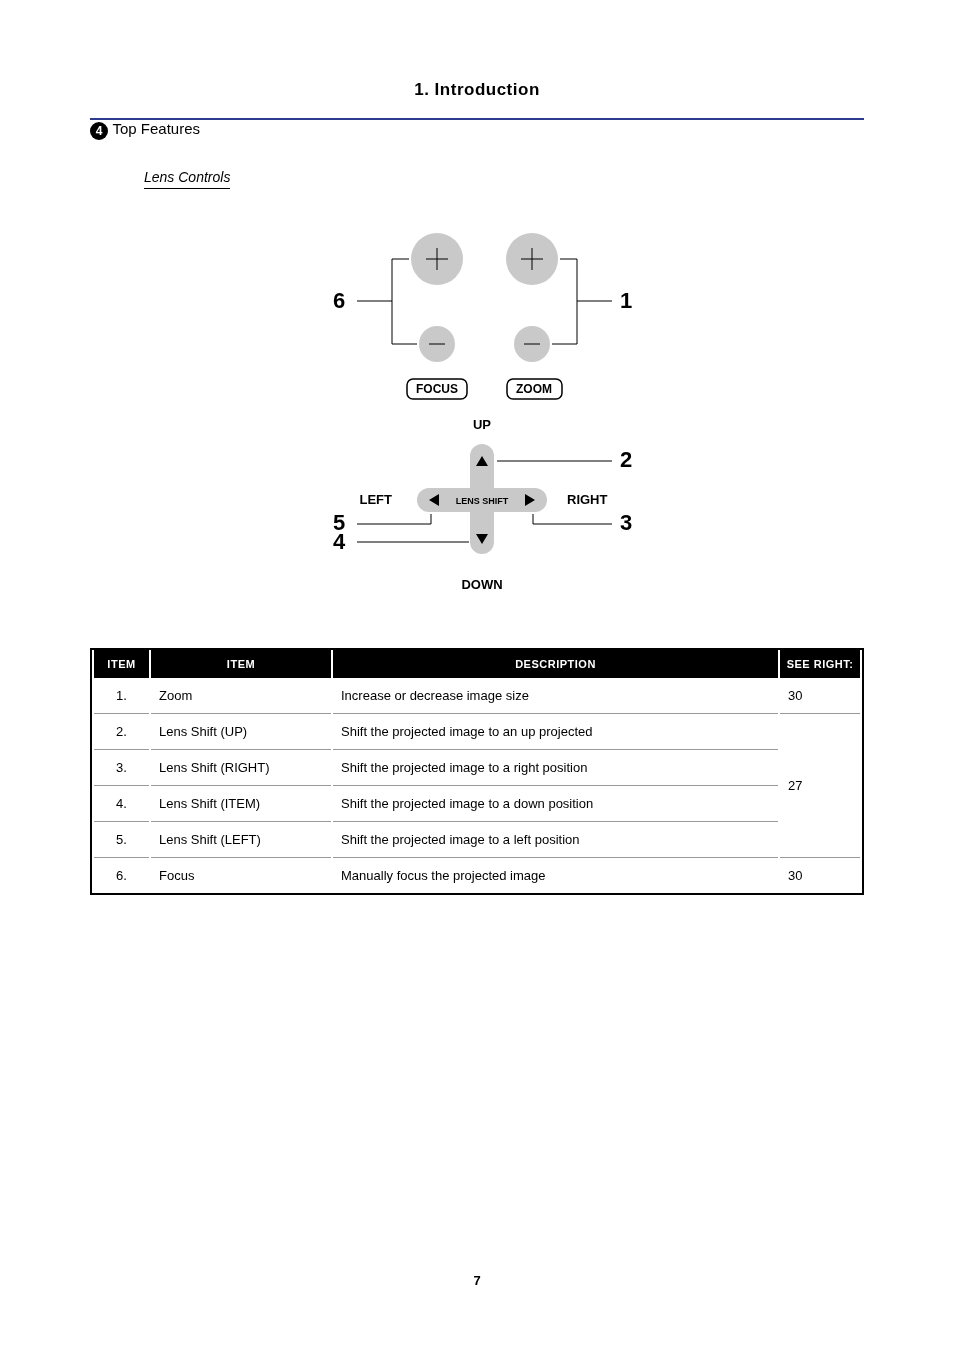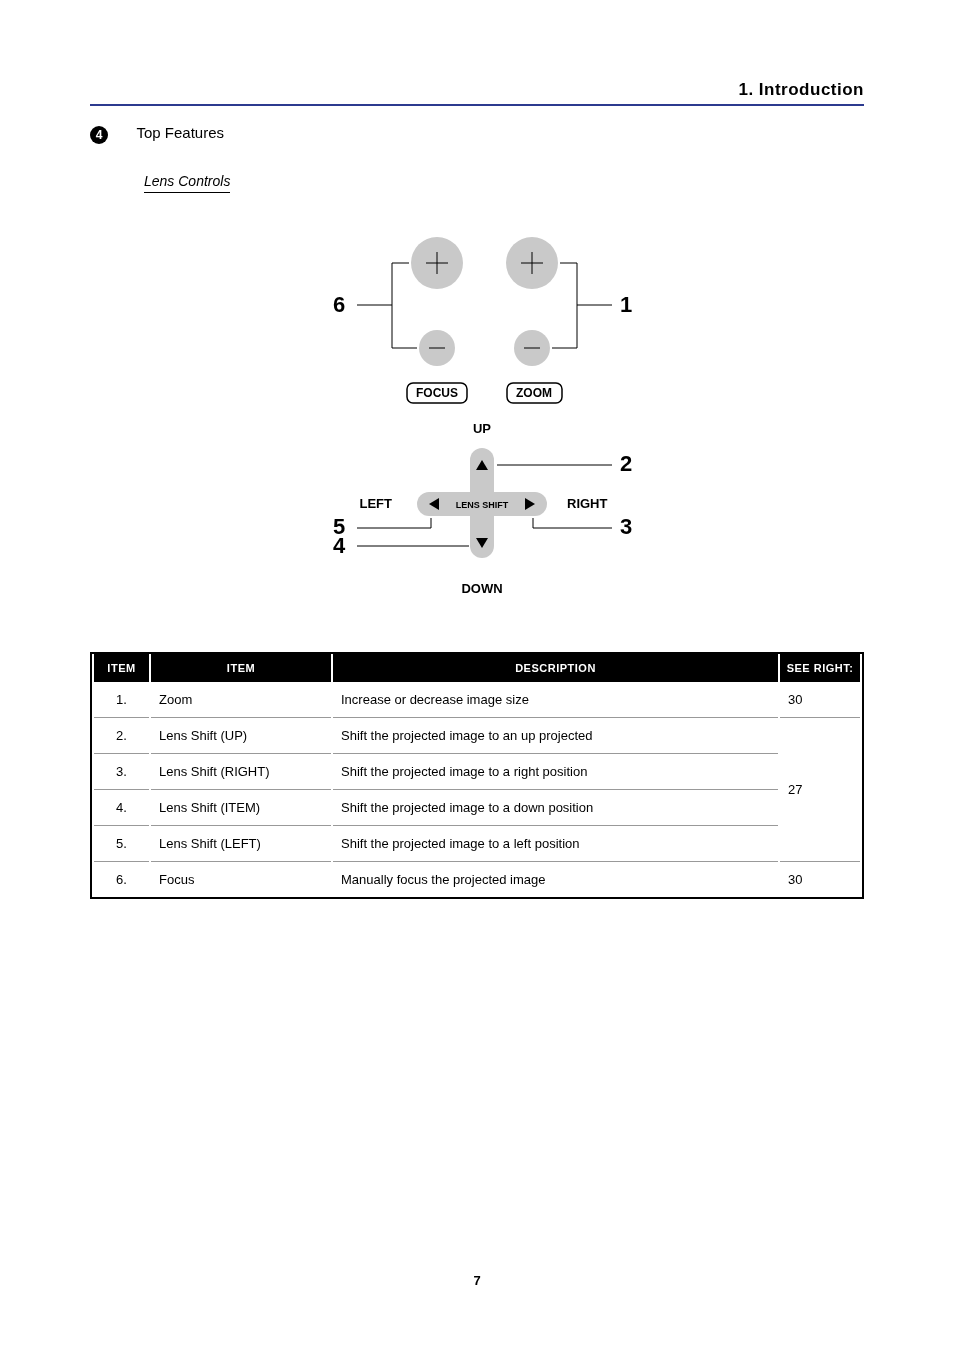--- a/index.html
+++ b/index.html
@@ -6,23 +6,22 @@
     body {
       font-family: Arial, sans-serif;
       background: #fff;
       width: 954px;
       height: 1348px;
       position: relative;
       padding: 80px 90px 60px 90px;
     }
     .header-line {
       border-bottom: 2px solid #2c3a8f;
-      padding-bottom: 4px;
-      margin-bottom: 18px;
-      text-align: right;
+      padding-bottom: 18px;
+      text-align: center;
     }
     .header-text {
       font-weight: bold;
       font-size: 17px;
       letter-spacing: 0.5px;
     }
     .bullet-num {
       display: inline-block;
       width: 18px;
       height: 18px;
@@ -31,21 +30,21 @@
       border-radius: 50%;
       text-align: center;
       line-height: 18px;
       font-size: 12px;
       font-weight: bold;
       vertical-align: top;
       margin-top: 2px;
     }
     .section-title {
       display: inline-block;
-      margin-left: 24px;
+      margin-left: 0;
       font-size: 15px;
       text-align: center;
     }
     .subsection {
       margin-top: 28px;
       margin-left: 38px;
     }
     .subsection-title {
       font-style: italic;
       font-size: 14px;

